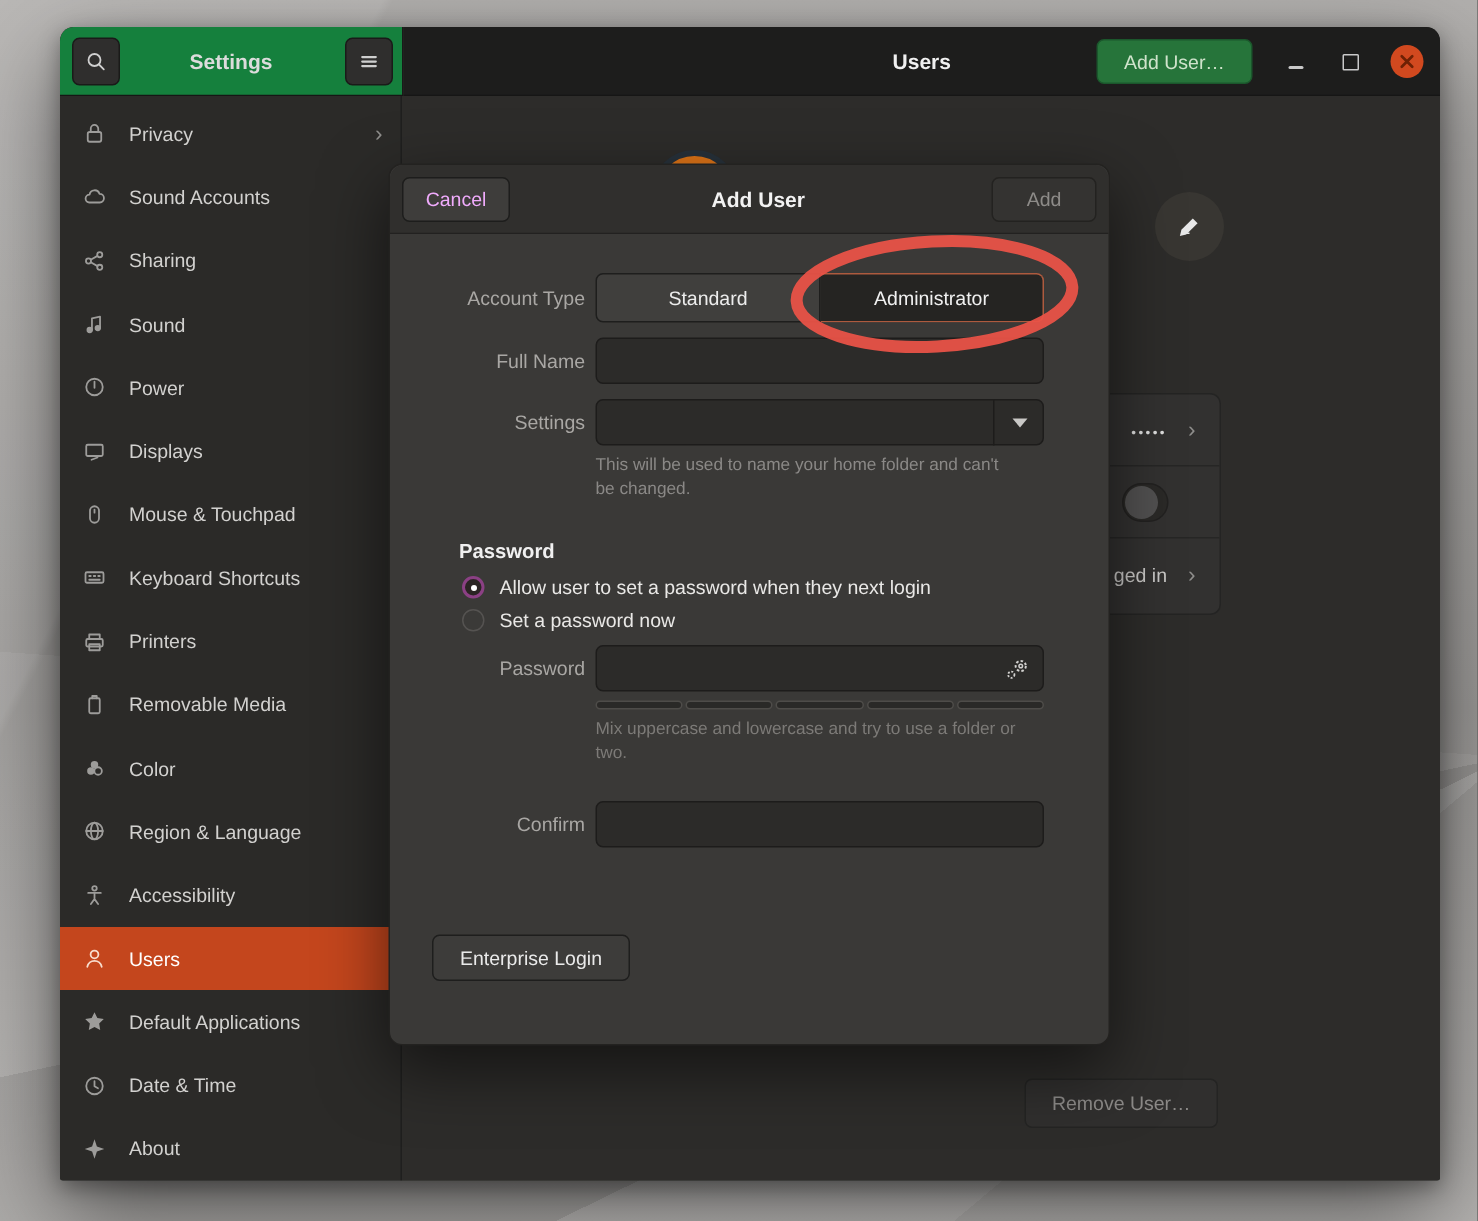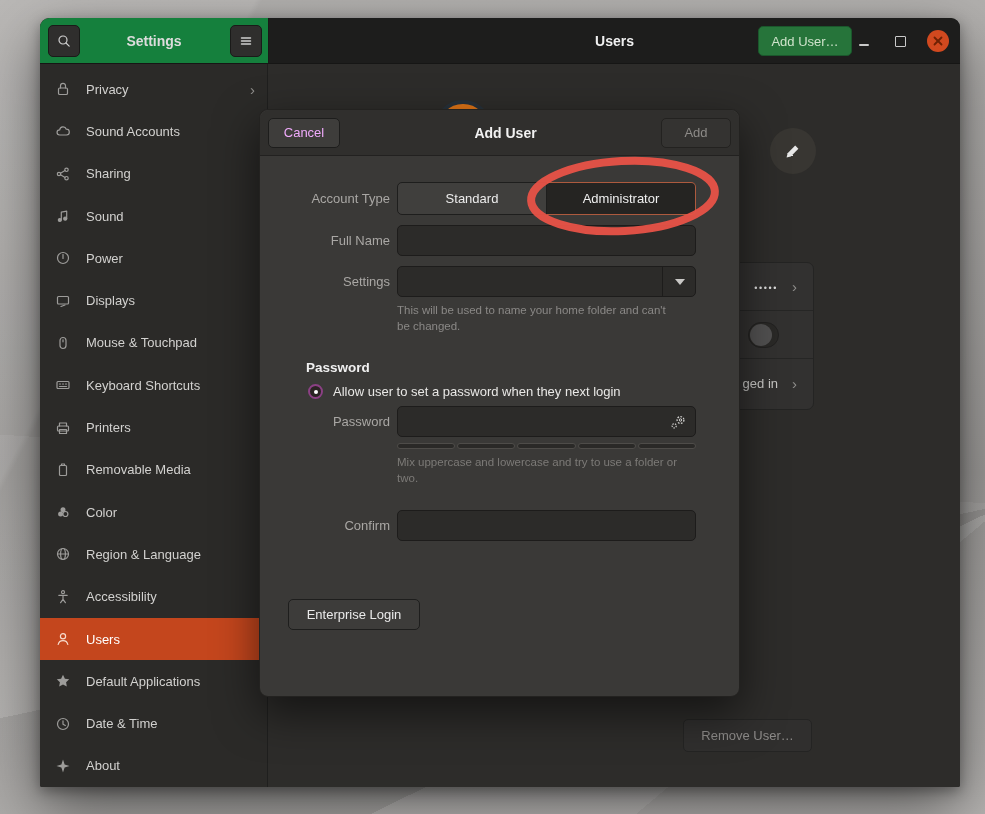--- a/index.html
+++ b/index.html
@@ -36,21 +36,21 @@
     position:absolute;top:7px;width:32px;height:32px;border-radius:5px;
     background:#2f2e2d;border:1px solid #1a1a19;
     display:flex;align-items:center;justify-content:center;box-sizing:border-box;
   }
   .tb-title{
     position:absolute;left:0;right:0;top:0;height:46px;
     display:flex;align-items:center;justify-content:center;
     color:#dcdcdc;font-weight:bold;font-size:14px;pointer-events:none;
   }
   .add19user-btn{
-    position:absolute;top:8px;right:108px;width:94px;height:30px;
+    position:absolute;top:8px;right:125px;width:104px;height:30px;
     background:#26743a;border:1px solid #1b572c;border-radius:5px;
     color:#cfe3cb;font-size:13px;display:flex;align-items:center;justify-content:center;
     box-sizing:border-box;
   }
   .winctl{position:absolute;top:12px;width:24px;height:22px;display:flex;align-items:center;justify-content:center;}
   .ctl-min{right:84px;} .ctl-max{right:48px;}
   .ctl-close{
     right:11px;width:22px;height:22px;border-radius:50%;
     background:#d1491f;display:flex;align-items:center;justify-content:center;
   }
@@ -394,20 +394,24 @@
           </div>
 
           <div class="hint u-hint">This will be used to name your home folder and can't be changed.</div>
 
           <div class="pw-head">Password</div>
 
           <div class="radio-row">
             <span class="radio on"></span>
             <span>Allow user to set a password when they next login</span>
           </div>
+          <div class="radio-row" style="margin-bottom:9px;">
+            <span class="radio off"></span>
+            <span>Set a password now</span>
+          </div>
 
           <div class="frow" style="margin-bottom:0;">
             <span class="flabel">Password</span>
             <div class="fctl pwfield">
               <input class="tinput" type="password" value="" style="padding-right: 34px;">
               <svg class="gear-ic" width="18" height="16" viewBox="0 0 18 16">
                 <circle cx="11.5" cy="6" r="3.4" fill="none" stroke="#d2d1cf" stroke-width="1.3" stroke-dasharray="1.7 1.4"></circle>
                 <circle cx="11.5" cy="6" r="1.2" fill="none" stroke="#d2d1cf" stroke-width="1"></circle>
                 <circle cx="5.2" cy="11.8" r="2.1" fill="none" stroke="#d2d1cf" stroke-width="1.2" stroke-dasharray="1.3 1.1"></circle>
               </svg>

